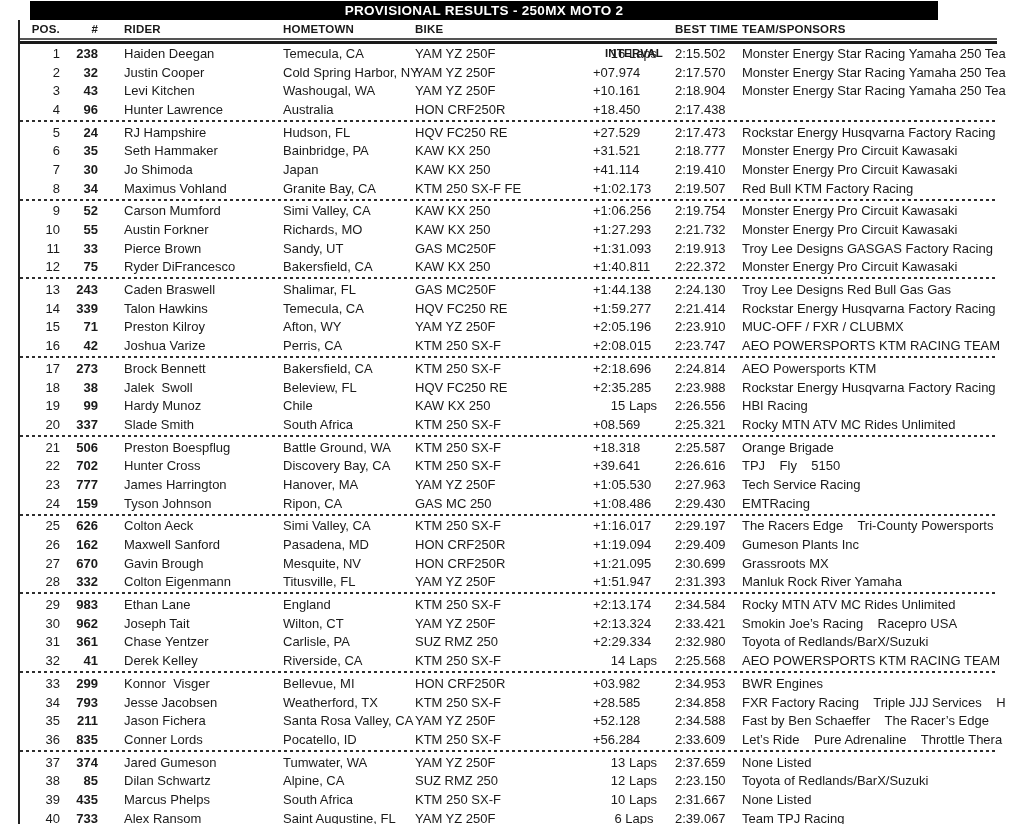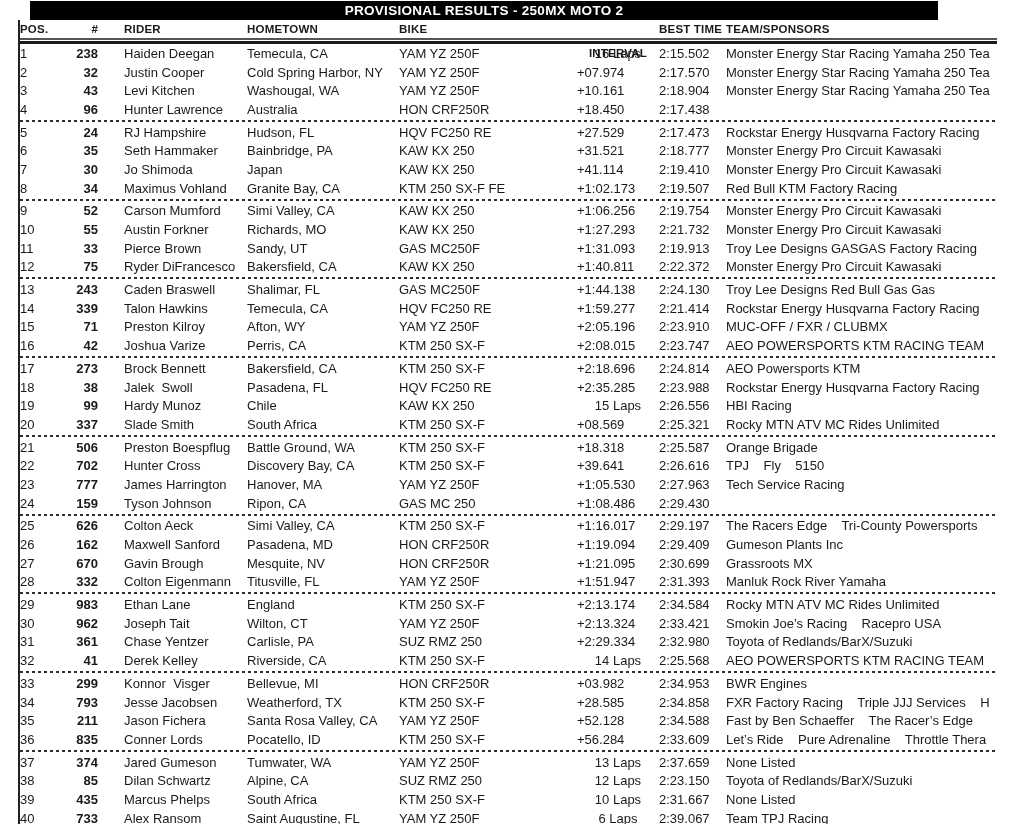--- a/index.html
+++ b/index.html
@@ -18,24 +18,24 @@
   }
   .col-headers {
     display:flex; height:18px; align-items:center;
     font-weight:bold; font-size:11.5px; letter-spacing:.2px;
   }
   .header-rule {
     height:1px; border-top:2px solid #555; border-bottom:3px solid #1a1a1a;
   }
   .row { display:flex; height:18.7px; align-items:center; font-size:13px; }
   .cell { white-space:pre; flex:0 0 auto; overflow:visible; }
-  .cell-pos      { width:40px;  text-align:left; }
+  .cell-pos      { width:40px;  text-align:right; }
   .cell-num      { width:38px;  text-align:right; font-weight:bold; }
   .cell-rider    { width:123px; margin-left:26px; }
-  .cell-hometown { width:152px; }
+  .cell-hometown { width:132px;margin-left:36px; }
   .cell-bike     { width:178px; }
   .cell-interval { width:82px;  text-align:left; }
   .cell-interval.laps { text-align:center; }
   .cell-best     { width:64px;  }
   .cell-team     { flex:1 1 auto; min-width:0; margin-left:3px; overflow:visible; }
   .h.cell-interval { text-align:center;margin-top:48px; }
   .dashed {
     height:2px; margin:1px 0;
     background-image:repeating-linear-gradient(to right,#2e2e2e 0 3px,transparent 3px 6px);
   }
@@ -238,21 +238,21 @@
             <span class="cell cell-hometown">Bakersfield, CA</span>
             <span class="cell cell-bike">KTM 250 SX-F</span>
             <span class="cell cell-interval">+2:18.696</span>
             <span class="cell cell-best">2:24.814</span>
             <span class="cell cell-team">AEO Powersports KTM</span>
           </div>
           <div class="row">
             <span class="cell cell-pos">18</span>
             <span class="cell cell-num">38</span>
             <span class="cell cell-rider">Jalek  Swoll</span>
-            <span class="cell cell-hometown">Pasadena, FL</span>
+            <span class="cell cell-hometown">Beleview, FL</span>
             <span class="cell cell-bike">HQV FC250 RE</span>
             <span class="cell cell-interval">+2:35.285</span>
             <span class="cell cell-best">2:23.988</span>
             <span class="cell cell-team">Rockstar Energy Husqvarna Factory Racing</span>
           </div>
           <div class="row">
             <span class="cell cell-pos">19</span>
             <span class="cell cell-num">99</span>
             <span class="cell cell-rider">Hardy Munoz</span>
             <span class="cell cell-hometown">Chile</span>
@@ -305,20 +305,21 @@
             <span class="cell cell-team">Tech Service Racing</span>
           </div>
           <div class="row">
             <span class="cell cell-pos">24</span>
             <span class="cell cell-num">159</span>
             <span class="cell cell-rider">Tyson Johnson</span>
             <span class="cell cell-hometown">Ripon, CA</span>
             <span class="cell cell-bike">GAS MC 250</span>
             <span class="cell cell-interval">+1:08.486</span>
             <span class="cell cell-best">2:29.430</span>
+            <span class="cell cell-team">EMTRacing</span>
           </div>
           <div class="dashed"></div>
         </div>
         <div class="group">
           <div class="row">
             <span class="cell cell-pos">25</span>
             <span class="cell cell-num">626</span>
             <span class="cell cell-rider">Colton Aeck</span>
             <span class="cell cell-hometown">Simi Valley, CA</span>
             <span class="cell cell-bike">KTM 250 SX-F</span>

